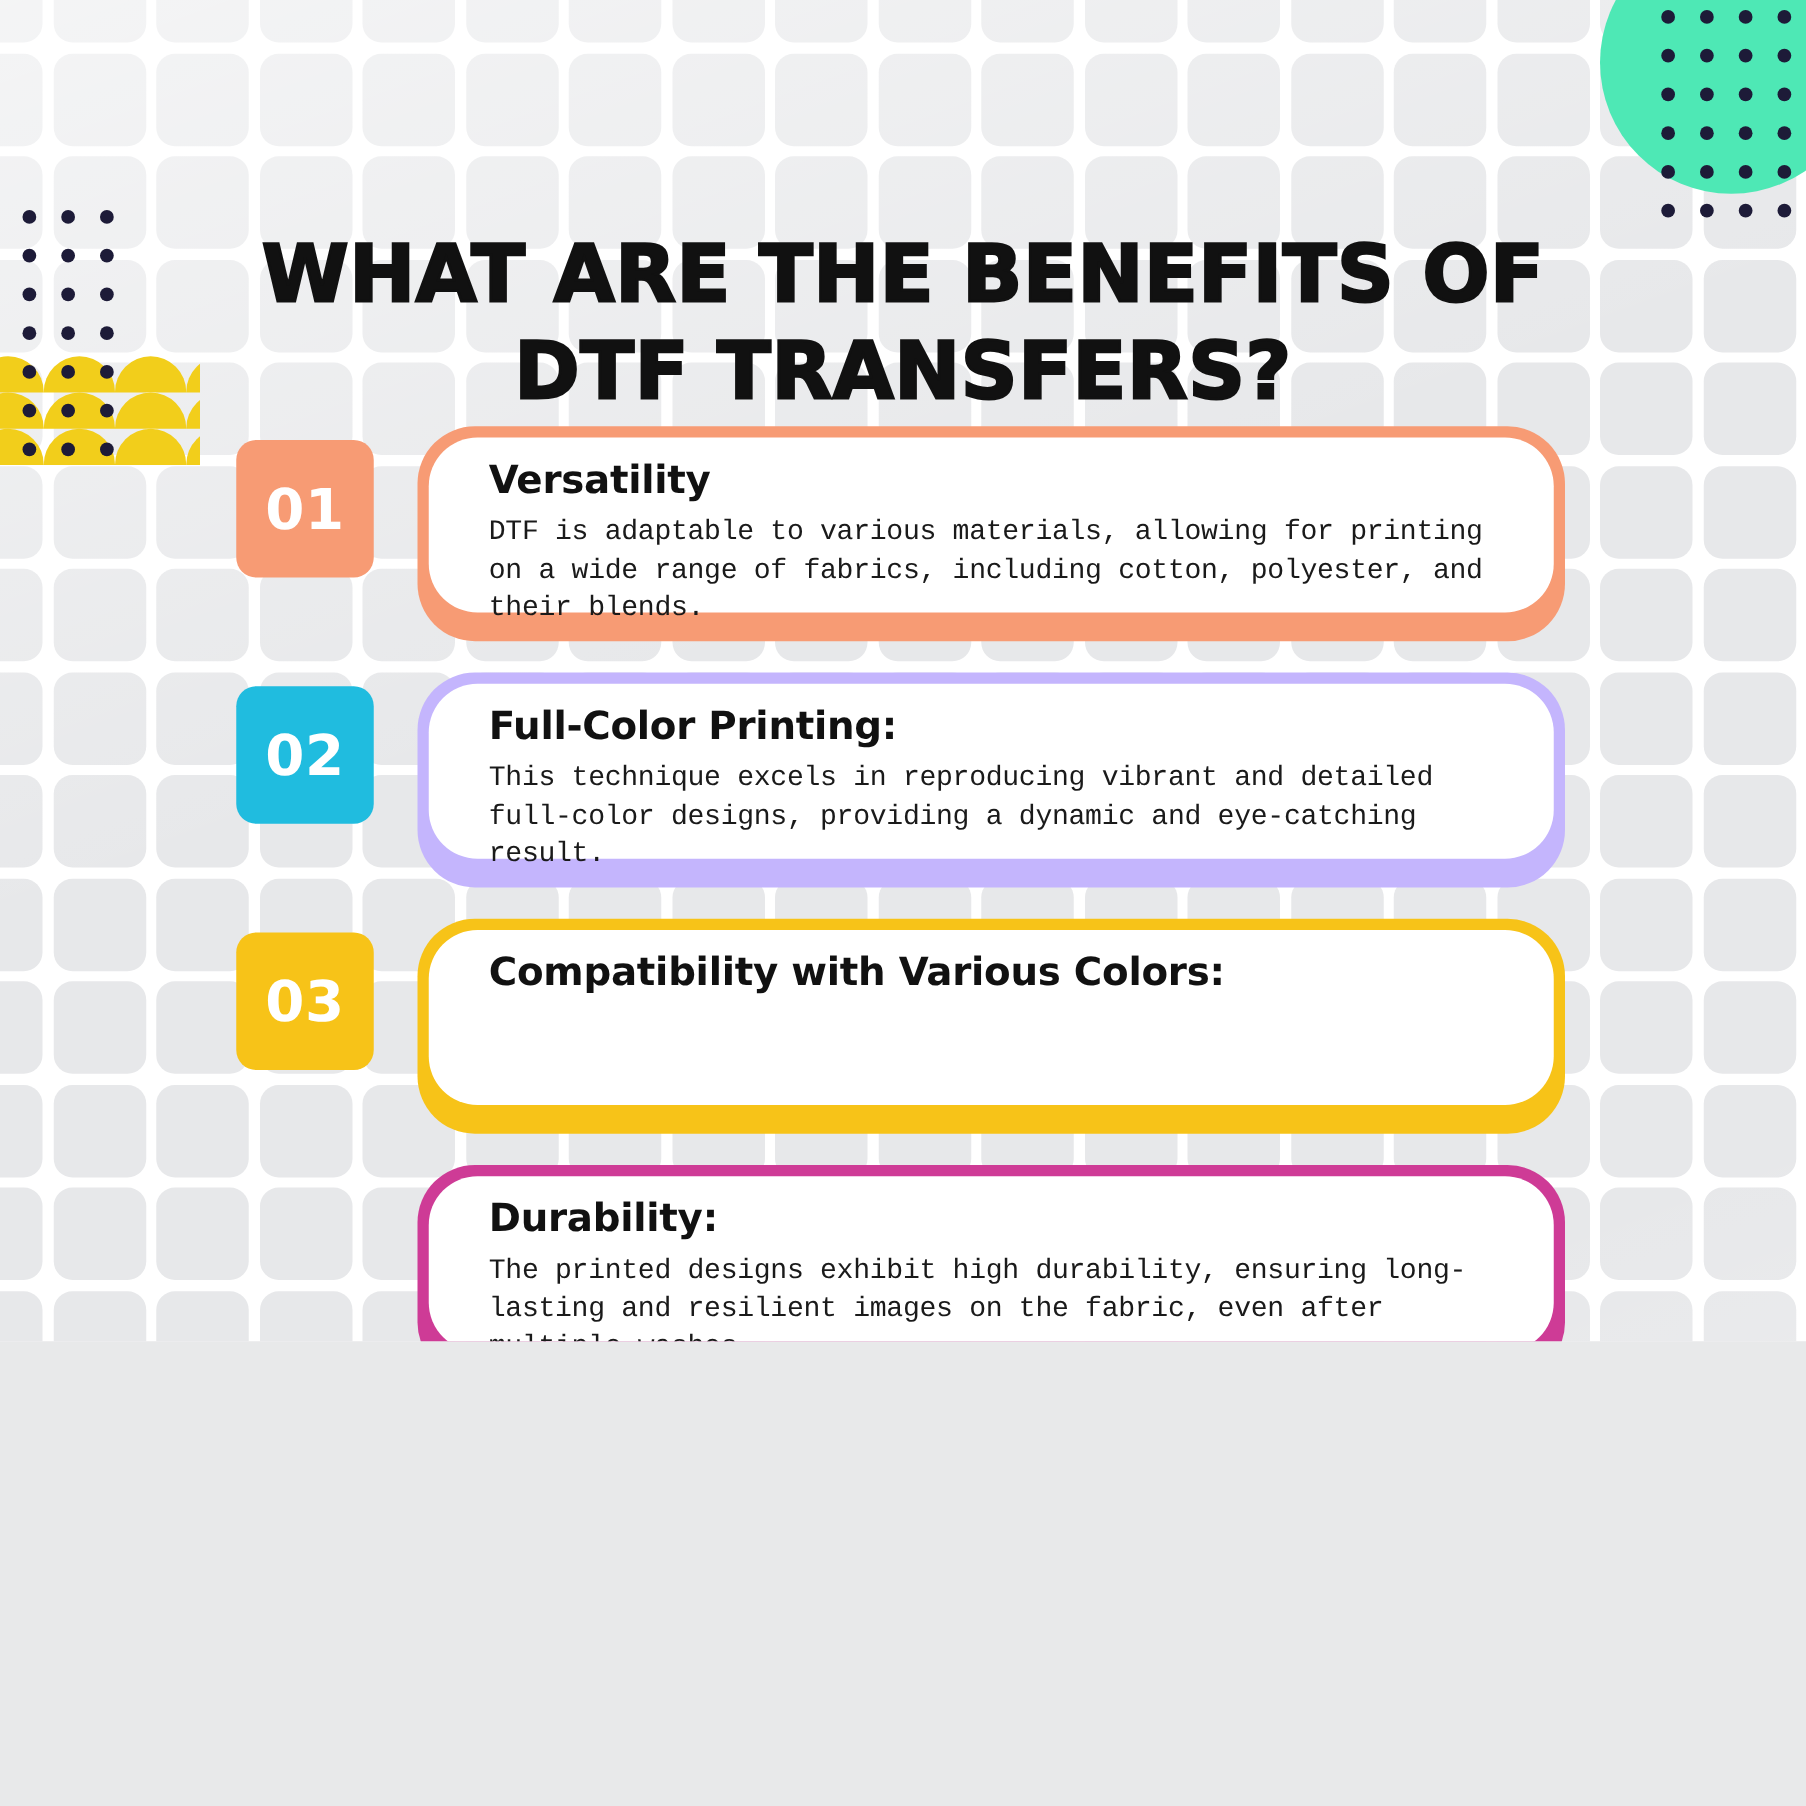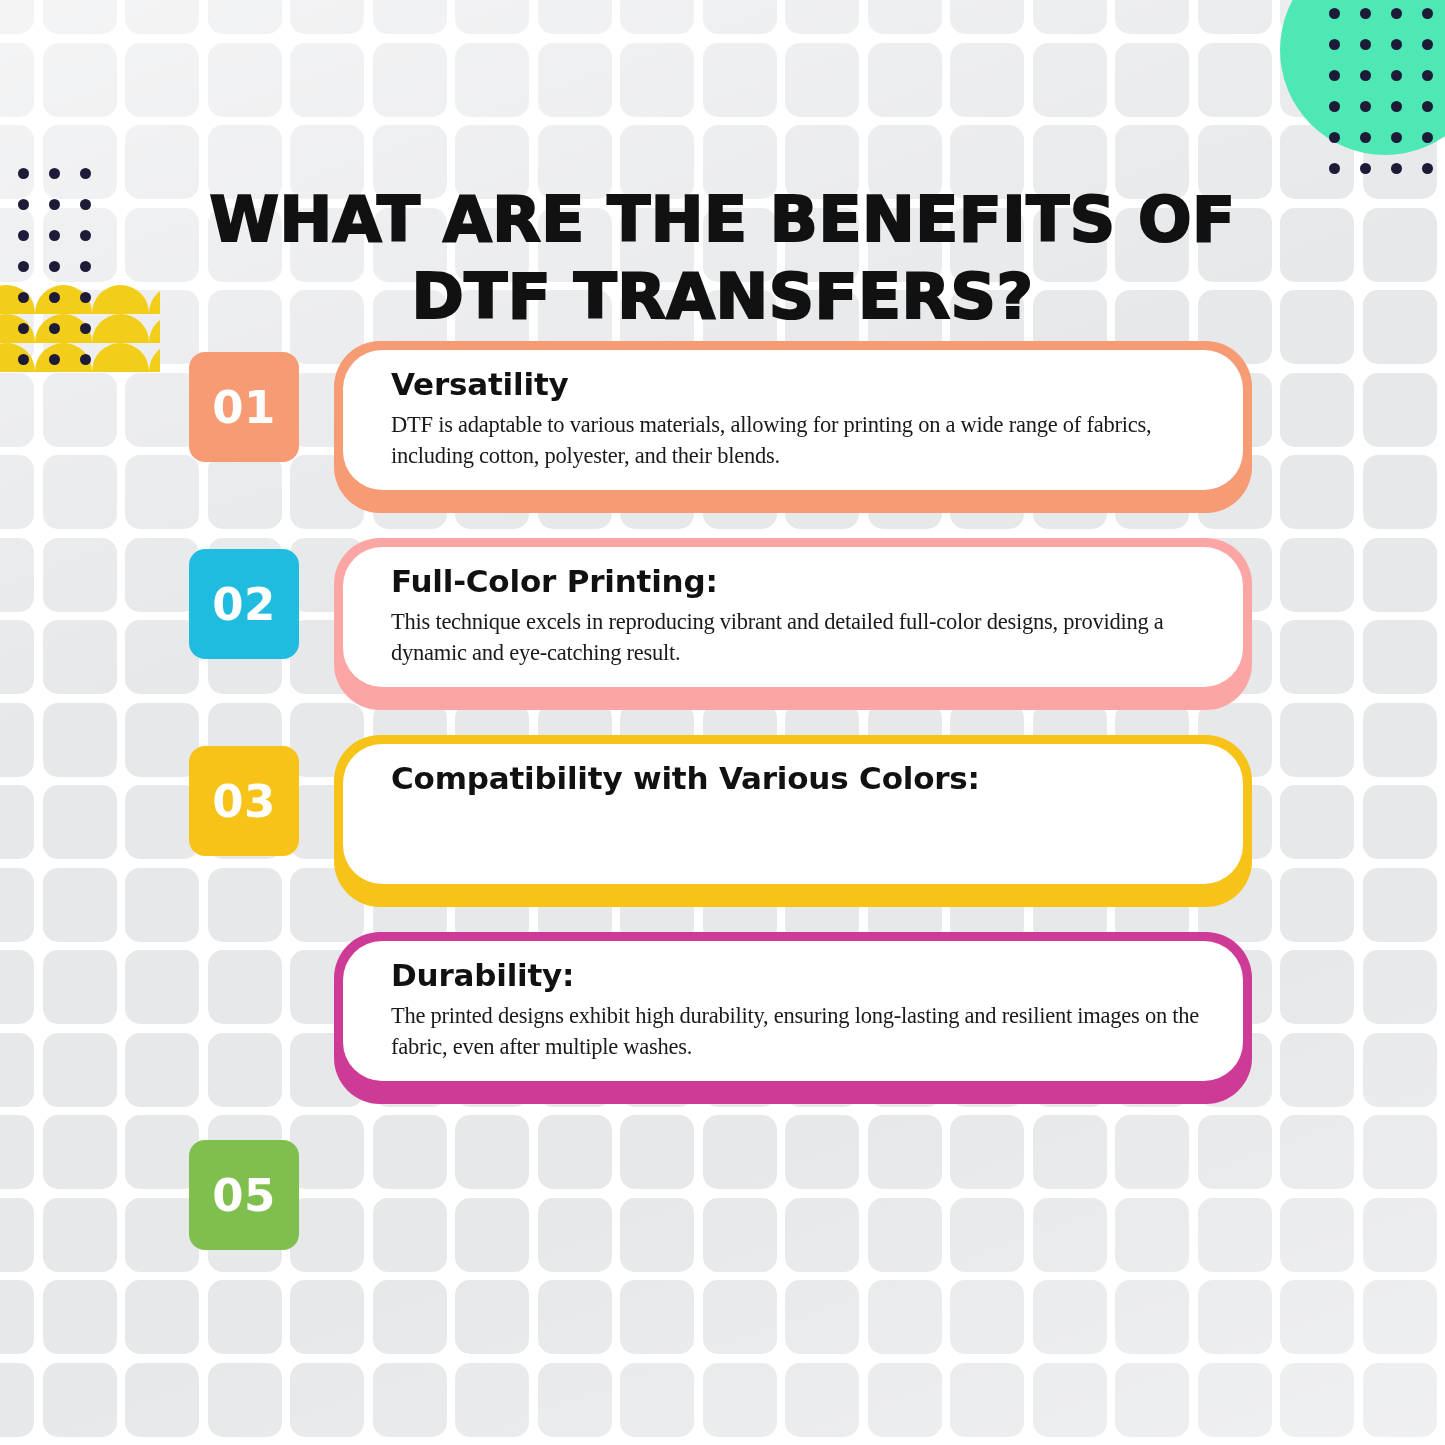--- a/index.html
+++ b/index.html
@@ -10,21 +10,21 @@
     width: 1445px;
     height: 1445px;
     font-family: "Liberation Sans", sans-serif;
     background: #e8e9ea;
     overflow: hidden;
   }
 
   #poster {
     position: relative;
     width: 1445px;
-    height: 1445px;
+    height: 1073px;
     overflow: hidden;
     background: #e8e9ea;
   }
 
   
   .bg-grid {
     position: absolute;
     left: 0; top: 0;
     width: 1445px;
     height: 1445px;
@@ -132,21 +132,21 @@
   .card-title {
     font-family: "DejaVu Sans", sans-serif;
     font-weight: 700;
     font-size: 31px;
     line-height: 1.1;
     color: #111111;
     margin: 0 0 9px 0;
     letter-spacing: -0.2px;
   }
   .card-desc {
-    font-family: Liberation Serif, serif;
+    font-family: Liberation Mono, monospace;
     font-weight: 400;
     font-size: 22.5px;
     line-height: 1.36;
     color: #1a1a1a;
     margin: 0;
     letter-spacing: -0.25px;
   }
 </style>
 </head>
 <body>
@@ -559,21 +559,21 @@
           <div class="card-inner">
             <p class="card-title">Versatility</p>
             <p class="card-desc">DTF is adaptable to various materials, allowing for printing on a wide range of fabrics, including cotton, polyester, and their blends.</p>
           </div>
         </div>
       </div>
       <div class="card-row" style="top:538px">
         <div class="badge" style="background:#20BCDF">
           <span>02</span>
         </div>
-        <div class="card-outer" style="background:#fca5a5">
+        <div class="card-outer" style="background:#c4b5fd">
           <div class="card-inner">
             <p class="card-title">Full-Color Printing:</p>
             <p class="card-desc">This technique excels in reproducing vibrant and detailed full-color designs, providing a dynamic and eye-catching result.</p>
           </div>
         </div>
       </div>
       <div class="card-row" style="top:735px">
         <div class="badge" style="background:#F7C318">
           <span>03</span>
         </div>

